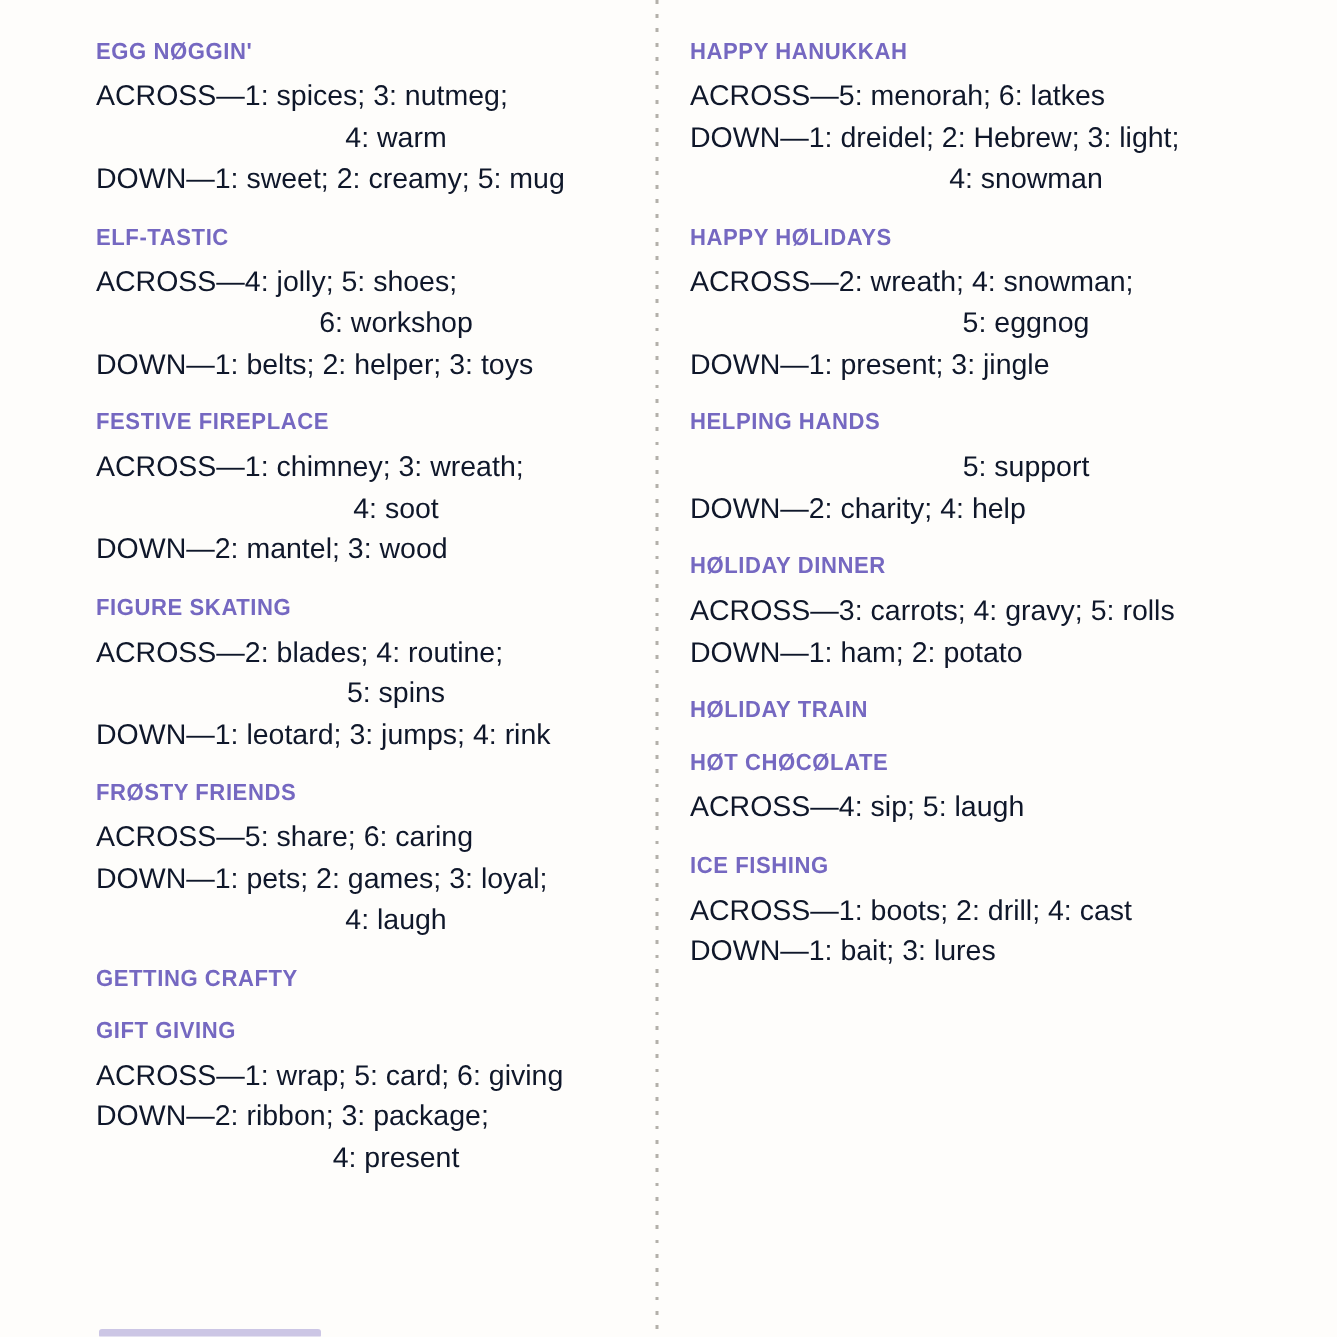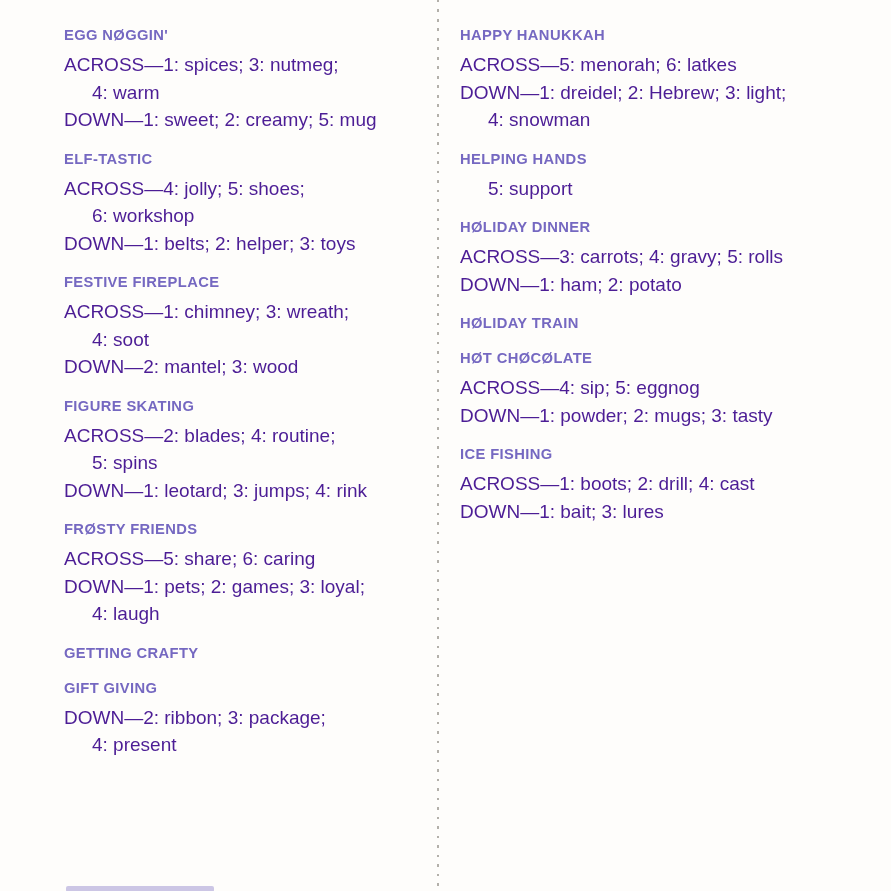--- a/index.html
+++ b/index.html
@@ -40,26 +40,26 @@
     font-weight: 700;
     font-size: 15.5px;
     line-height: 21px;
     letter-spacing: 0.4px;
     margin-bottom: 6px;
     transform: scaleX(0.95);
     transform-origin: left center;
     white-space: nowrap;
   }
   .answer-line {
-    color: #4c1d95;
+    color: #0f172a;
     font-size: 19px;
     line-height: 27.5px;
     white-space: nowrap;
   }
-  .answer-line.indent { padding-left: 28px; }
+  .answer-line.indent { padding-left: 28px; text-align: center; }
   .clipped-heading {
     position: absolute;
     left: 66px;
     bottom: -1px;
     width: 148px;
     height: 6px;
     border-radius: 2px;
     background: #9a8fd0;
     opacity: 0.5;
   }
@@ -114,62 +114,71 @@
         </div>
   </div>
 
   <div class="section">
     <div class="section-title">GETTING CRAFTY</div>
   </div>
 
   <div class="section">
     <div class="section-title">GIFT GIVING</div>
     <div class="section-lines">
+          <div class="answer-line">ACROSS—1: wrap; 5: card; 6: giving</div>
           <div class="answer-line">DOWN—2: ribbon; 3: package;</div>
           <div class="answer-line indent">4: present</div>
         </div>
   </div>
 </div>
   <div class="divider"></div>
   <div class="col col-right">
   <div class="section">
     <div class="section-title">HAPPY HANUKKAH</div>
     <div class="section-lines">
           <div class="answer-line">ACROSS—5: menorah; 6: latkes</div>
           <div class="answer-line">DOWN—1: dreidel; 2: Hebrew; 3: light;</div>
           <div class="answer-line indent">4: snowman</div>
         </div>
   </div>
 
+  <div class="section">
+    <div class="section-title">HAPPY HØLIDAYS</div>
+    <div class="section-lines">
+          <div class="answer-line">ACROSS—2: wreath; 4: snowman;</div>
+          <div class="answer-line indent">5: eggnog</div>
+          <div class="answer-line">DOWN—1: present; 3: jingle</div>
+        </div>
+  </div>
 
 
   <div class="section">
     <div class="section-title">HELPING HANDS</div>
     <div class="section-lines">
           <div class="answer-line indent">5: support</div>
+          <div class="answer-line">DOWN—2: charity; 4: help</div>
         </div>
   </div>
 
   <div class="section">
     <div class="section-title">HØLIDAY DINNER</div>
     <div class="section-lines">
           <div class="answer-line">ACROSS—3: carrots; 4: gravy; 5: rolls</div>
           <div class="answer-line">DOWN—1: ham; 2: potato</div>
         </div>
   </div>
 
   <div class="section">
     <div class="section-title">HØLIDAY TRAIN</div>
   </div>
 
   <div class="section">
     <div class="section-title">HØT CHØCØLATE</div>
     <div class="section-lines">
-          <div class="answer-line">ACROSS—4: sip; 5: eggnog</div>
-          <div class="answer-line">DOWN—1: powder; 2: mugs; 3: tasty</div>
+          <div class="answer-line">ACROSS—4: sip; 5: laugh</div>
         </div>
   </div>
 
   <div class="section">
     <div class="section-title">ICE FISHING</div>
     <div class="section-lines">
           <div class="answer-line">ACROSS—1: boots; 2: drill; 4: cast</div>
           <div class="answer-line">DOWN—1: bait; 3: lures</div>
         </div>
   </div>

